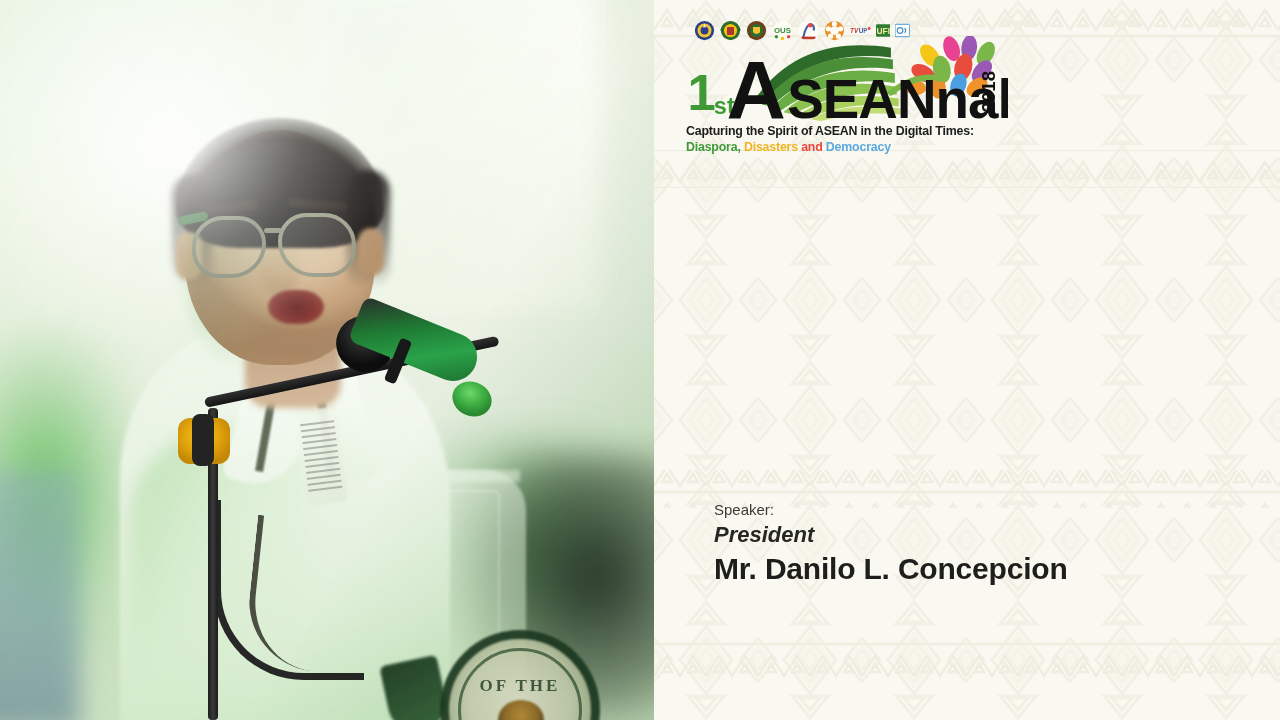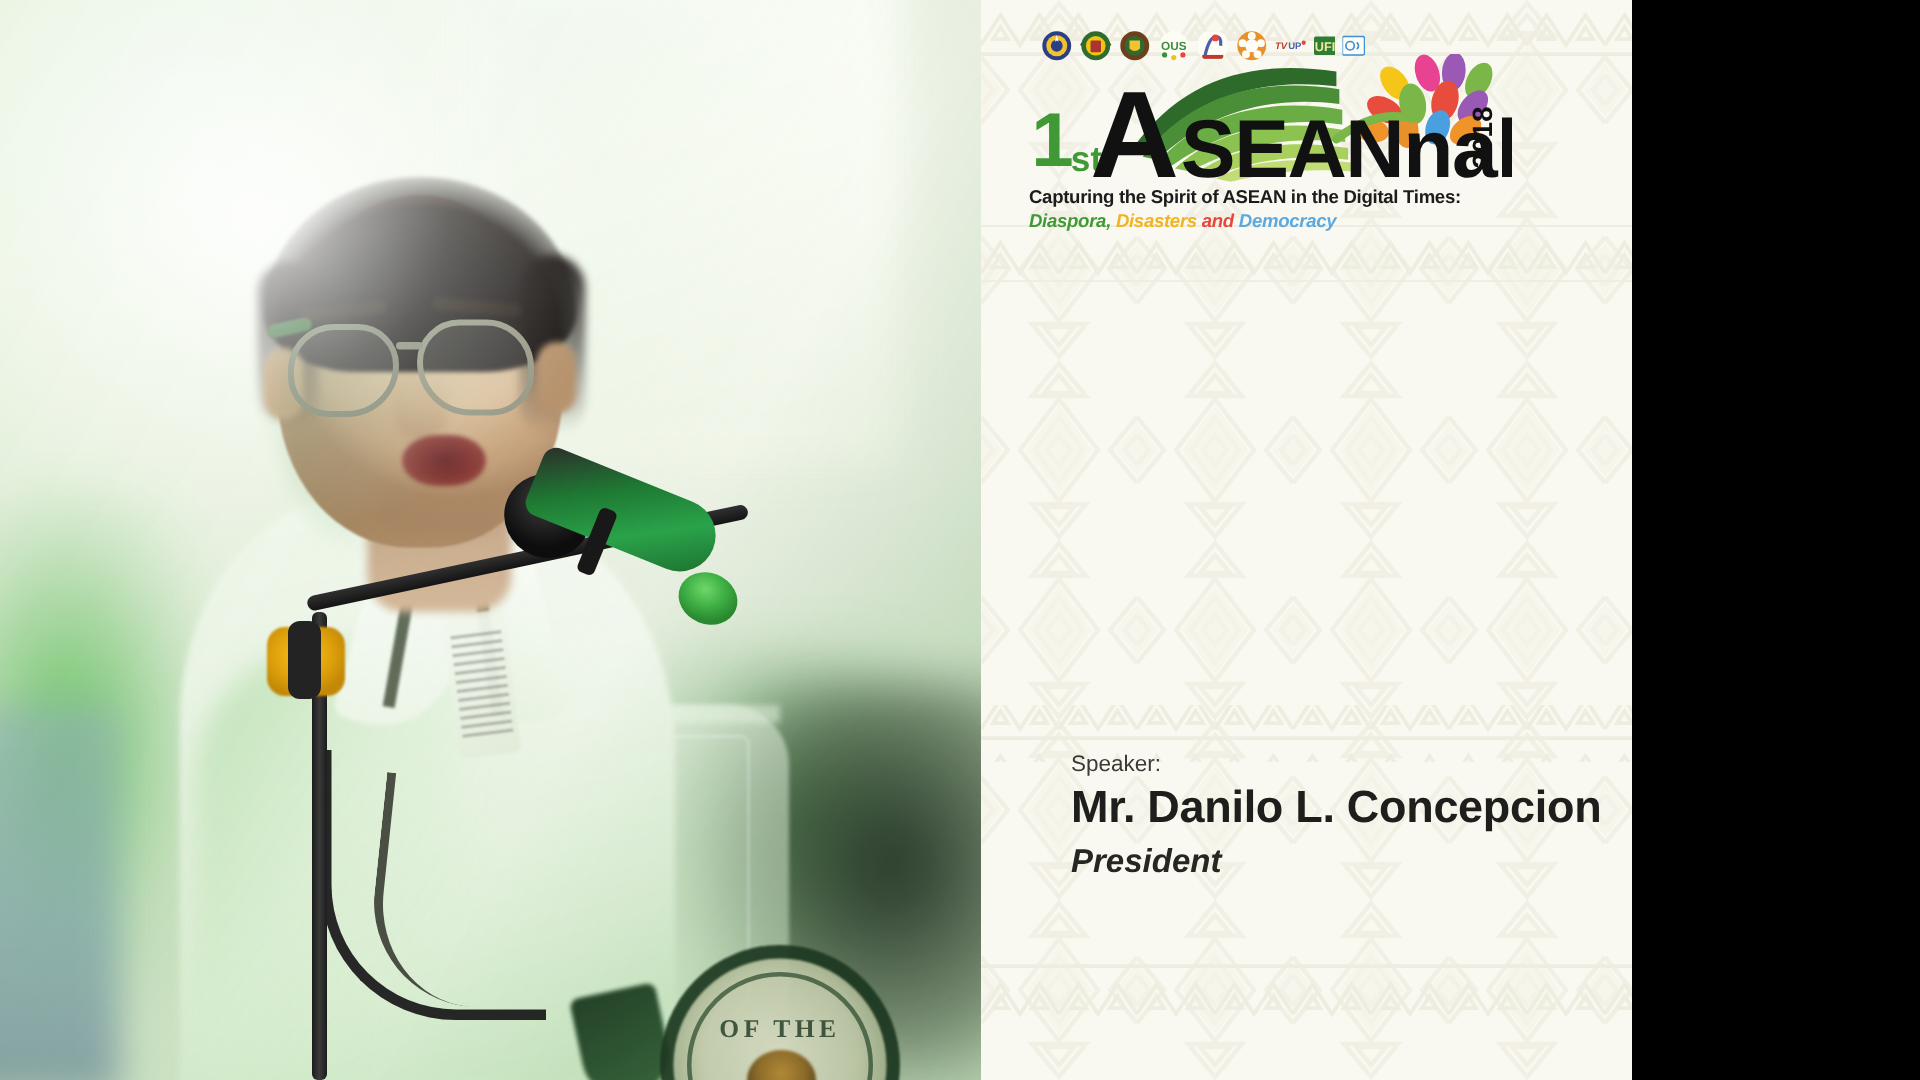--- a/index.html
+++ b/index.html
@@ -1,19 +1,19 @@
 <!DOCTYPE html>
 <html><head>
 <meta charset="utf-8">
 <style>
   * { margin:0; padding:0; box-sizing:border-box; }
   html,body { width:1280px; height:720px; overflow:hidden; background:#000; }
   body { font-family:"Liberation Sans", sans-serif; }
 
-  #stage { position:relative; width:1088px; height:720px; overflow:hidden; }
+  #stage { position:relative; width:1280px; height:720px; overflow:hidden; }
 
   
   #photo-panel {
     position:absolute; left:0; top:0; width:654px; height:720px;
     overflow:hidden; background:#e9efe4;
   }
   .ph { position:absolute; }
 
   
   .bg-wash {
@@ -261,21 +261,21 @@
   .org-logo { width:21px; height:21px; border-radius:50%; flex:0 0 auto; }
 
   .wordmark { position:absolute; left:0; top:24px; width:330px; height:90px; }
   .tagline1 {
     position:absolute; left:8px; top:112px;
     font-size:12.4px; font-weight:bold; color:#1c1c1c; letter-spacing:-.2px;
     white-space:nowrap;
   }
   .tagline2 {
     position:absolute; left:8px; top:128px;
-    font-size:12.4px; font-weight:bold; letter-spacing:-.2px; white-space:nowrap;font-style:italic;
+    font-size:12.4px; font-weight:bold; letter-spacing:-.2px; white-space:nowrap;
   }
   .t-diaspora { color:#3f9a36; }
   .t-disasters { color:#f0b323; }
   .t-and { color:#e8453c; }
   .t-democracy { color:#5ba9e0; }
 
   #message-title {
     position:absolute; left:60px; top:277px;
     font-size:86px; font-weight:bold; color:#2b2b28;
     letter-spacing:-1px; line-height:1;
@@ -499,18 +499,18 @@
         <span class="t-diaspora">Diaspora,</span>
         <span class="t-disasters">Disasters</span>
         <span class="t-and">and</span>
         <span class="t-democracy">Democracy</span>
       </div>
     </div>
 
 
     <div class="speaker-block">
       <div id="speaker-label">Speaker:</div>
+      <div id="speaker-role">President</div>
       <div id="speaker-name">Mr. Danilo L. Concepcion</div>
-      <div id="speaker-role">President</div>
     </div>
 
   </div>
 </div>
 
 </body></html>

